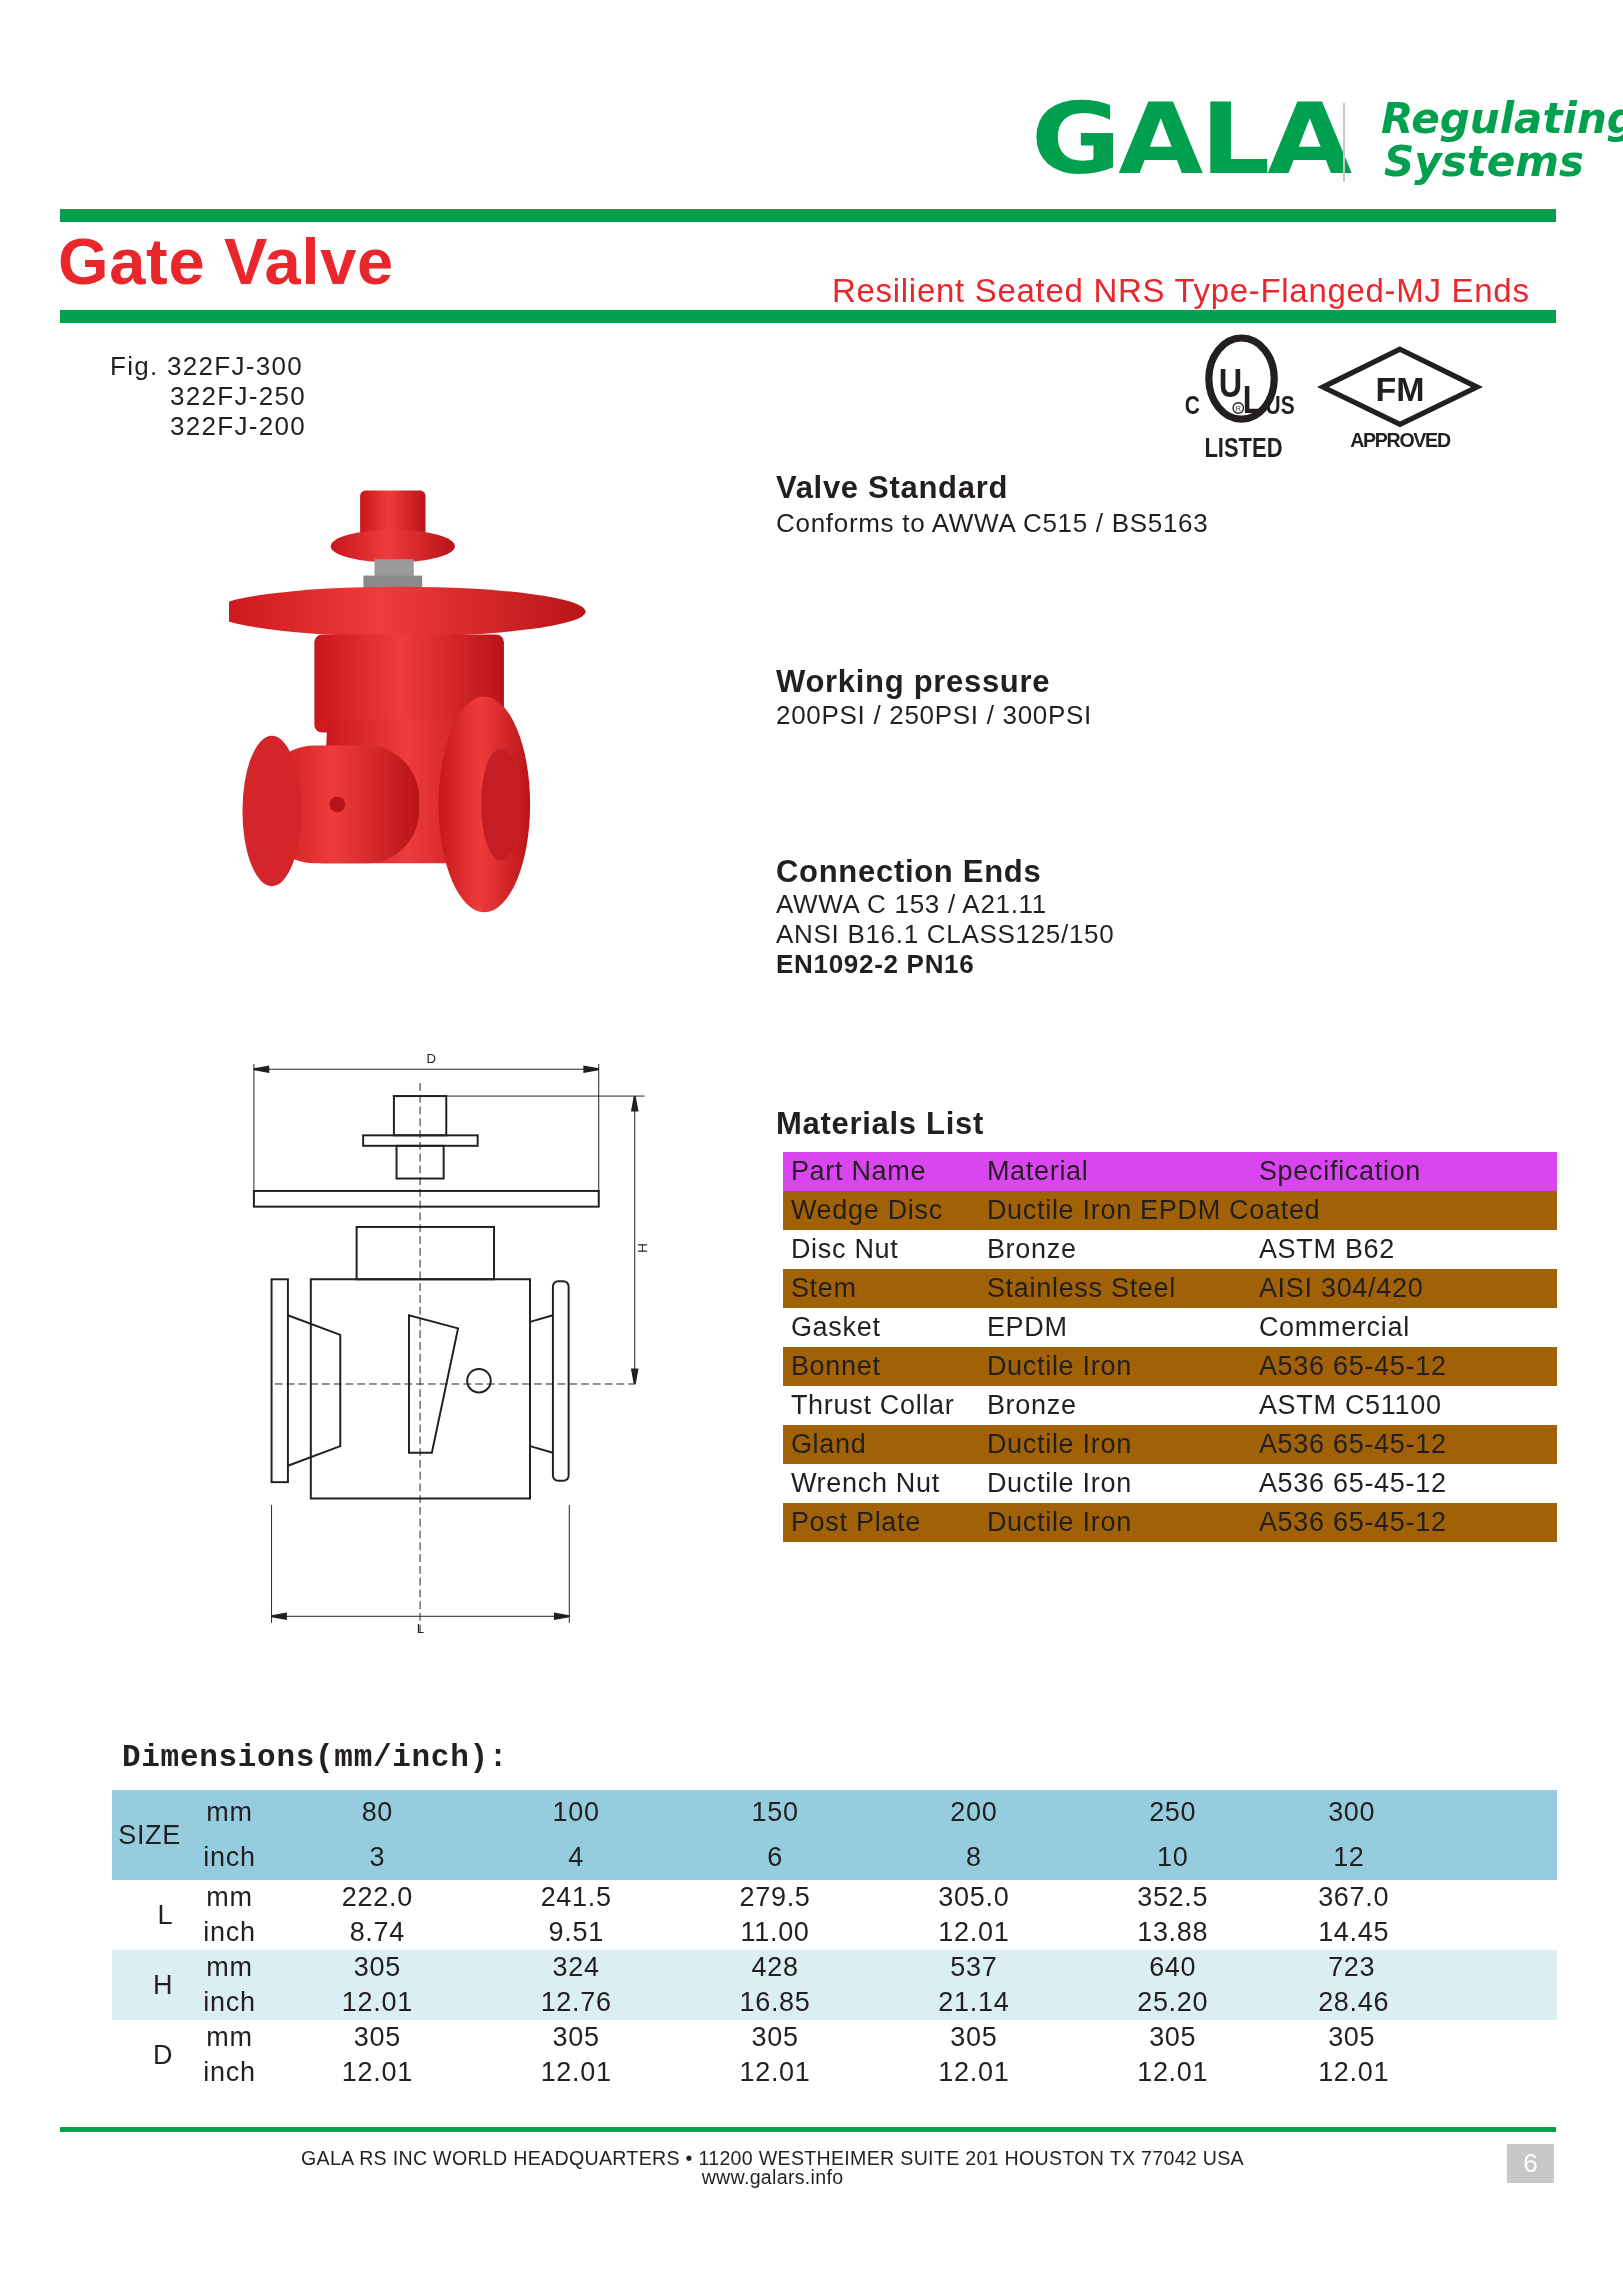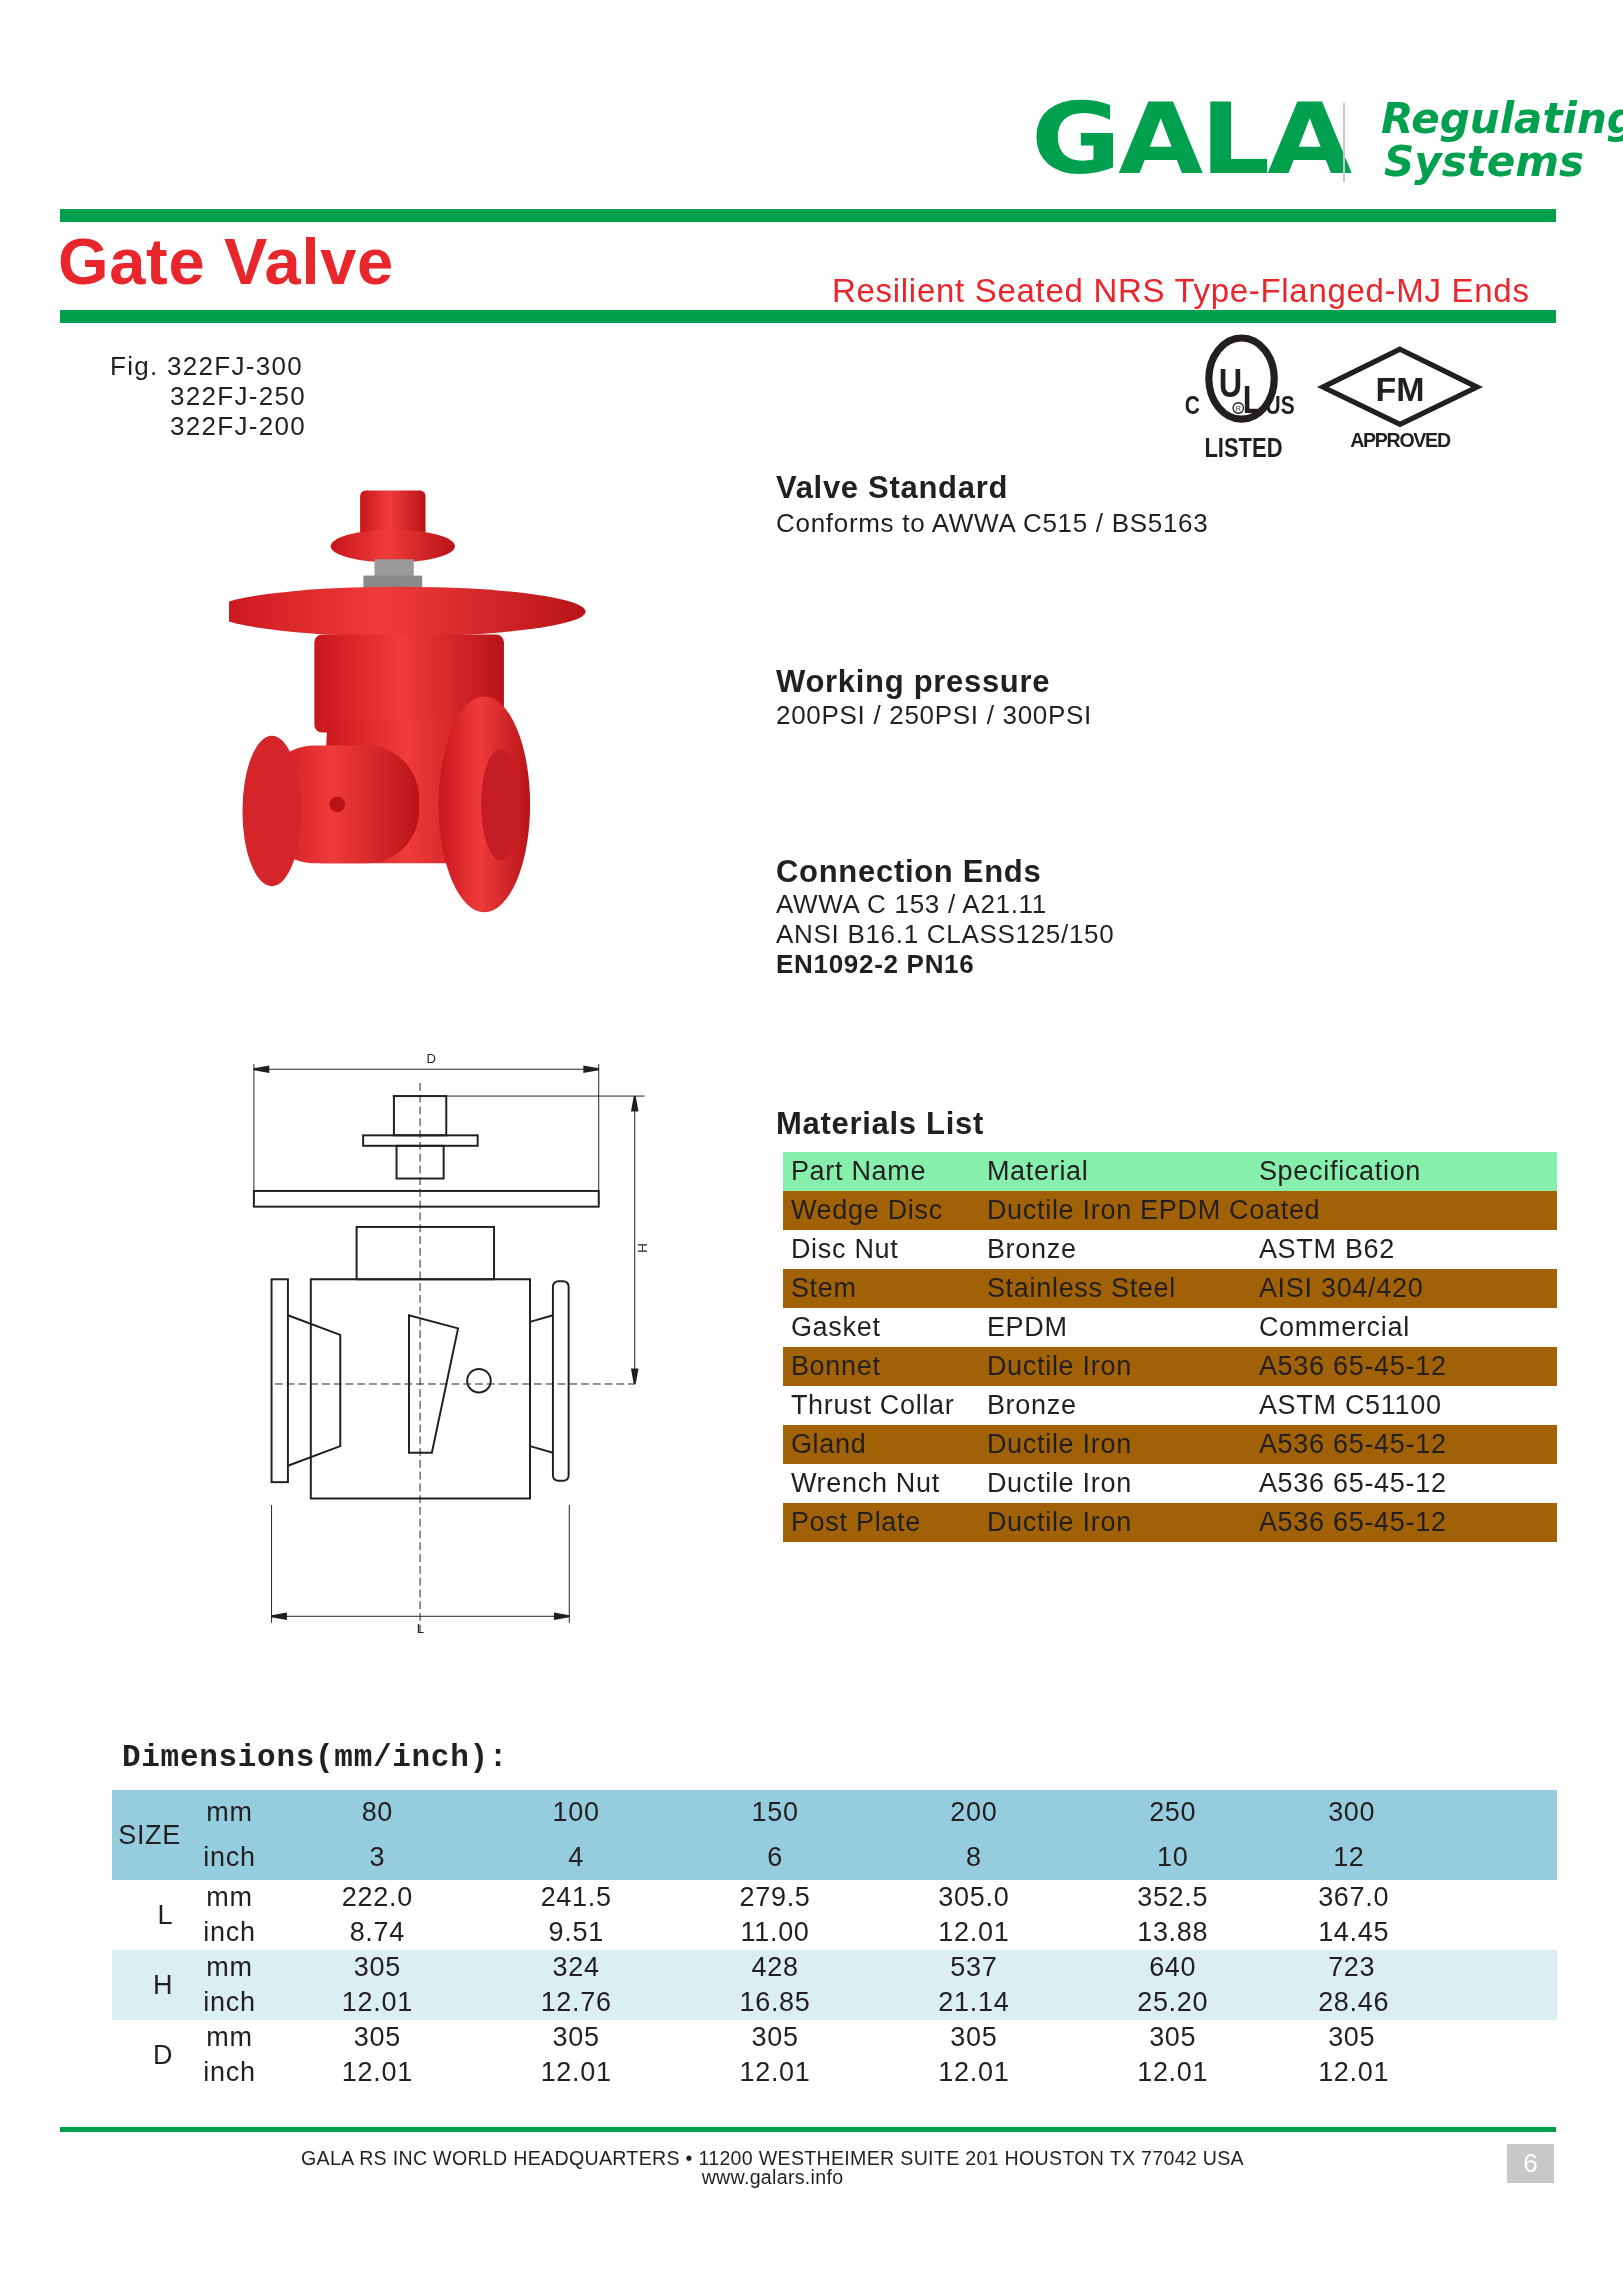--- a/index.html
+++ b/index.html
@@ -22,21 +22,21 @@
   .fig .line { display:block; }
   .fig .indent { padding-left:60px; }
 
   .cert { position:absolute; }
 
   .sec-h { font-size:31px; font-weight:bold; line-height:1; letter-spacing:0.7px; }
   .sec-t { font-size:26px; line-height:30px; letter-spacing:0.7px; }
 
   table.mat { position:absolute; left:783px; top:1152px; width:774px; border-collapse:collapse; font-size:27px; letter-spacing:0.7px; }
   table.mat td { height:39px; padding:0 0 0 7.9px; white-space:nowrap; vertical-align:middle; }
-  table.mat tr.hdr td { background:#86efac; }
+  table.mat tr.hdr td { background:#d946ef; }
   table.mat tr.alt td { background:#a16207; }
 
   table.dim { position:absolute; left:112px; top:1790px; width:1445px; border-collapse:collapse; font-size:27px; letter-spacing:0.7px; text-align:center; }
   table.dim td { padding:0; height:35px; }
   table.dim tr.hdr td { background:#95cddf; height:45px; }
   table.dim tr.alt td { background:#daeef3; }
 
   .footer { left:0; width:1623px; text-align:center; font-size:19.6px; line-height:21px; letter-spacing:0.3px; }
   .pageno { left:1507px; top:2144px; width:47px; height:39px; background:#c8c8c8; color:#ffffff;
             font-size:26px; text-align:center; line-height:39px; }

